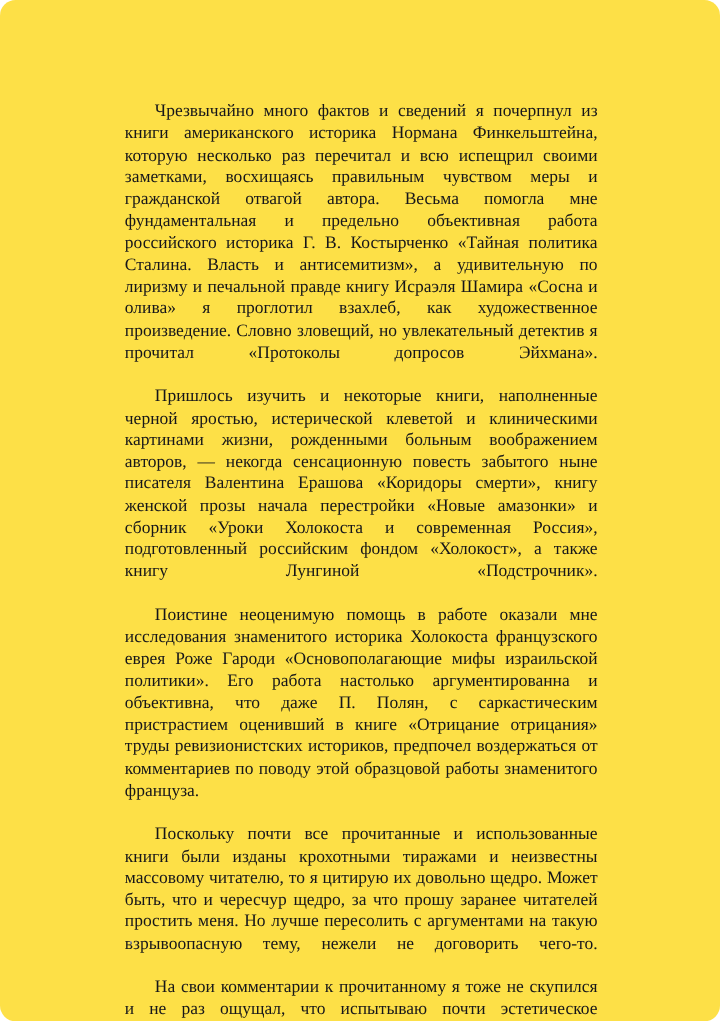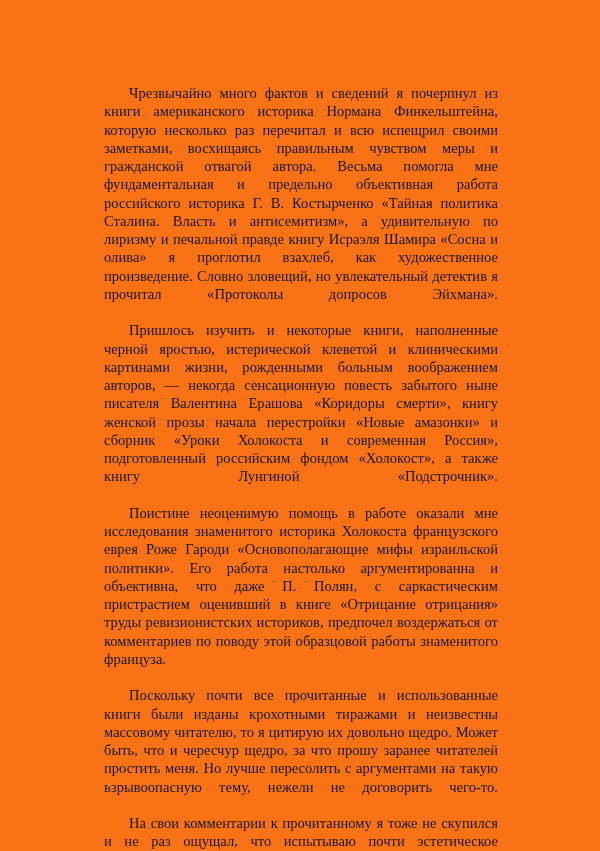--- a/index.html
+++ b/index.html
@@ -11,21 +11,22 @@
     width: 600px;
     height: 851px;
     overflow: hidden;
     font-family: "Liberation Serif", "DejaVu Serif", serif;
   }
 
   #page {
     position: relative;
     width: 600px;
     height: 851px;
-    background: #f97316;
+    background: #fde047;
+    border-radius: 13px;
   }
 
   #text-block {
     position: absolute;
     left: 104px;
     top: 84px;
     width: 394px;
   }
 
   p.para {

